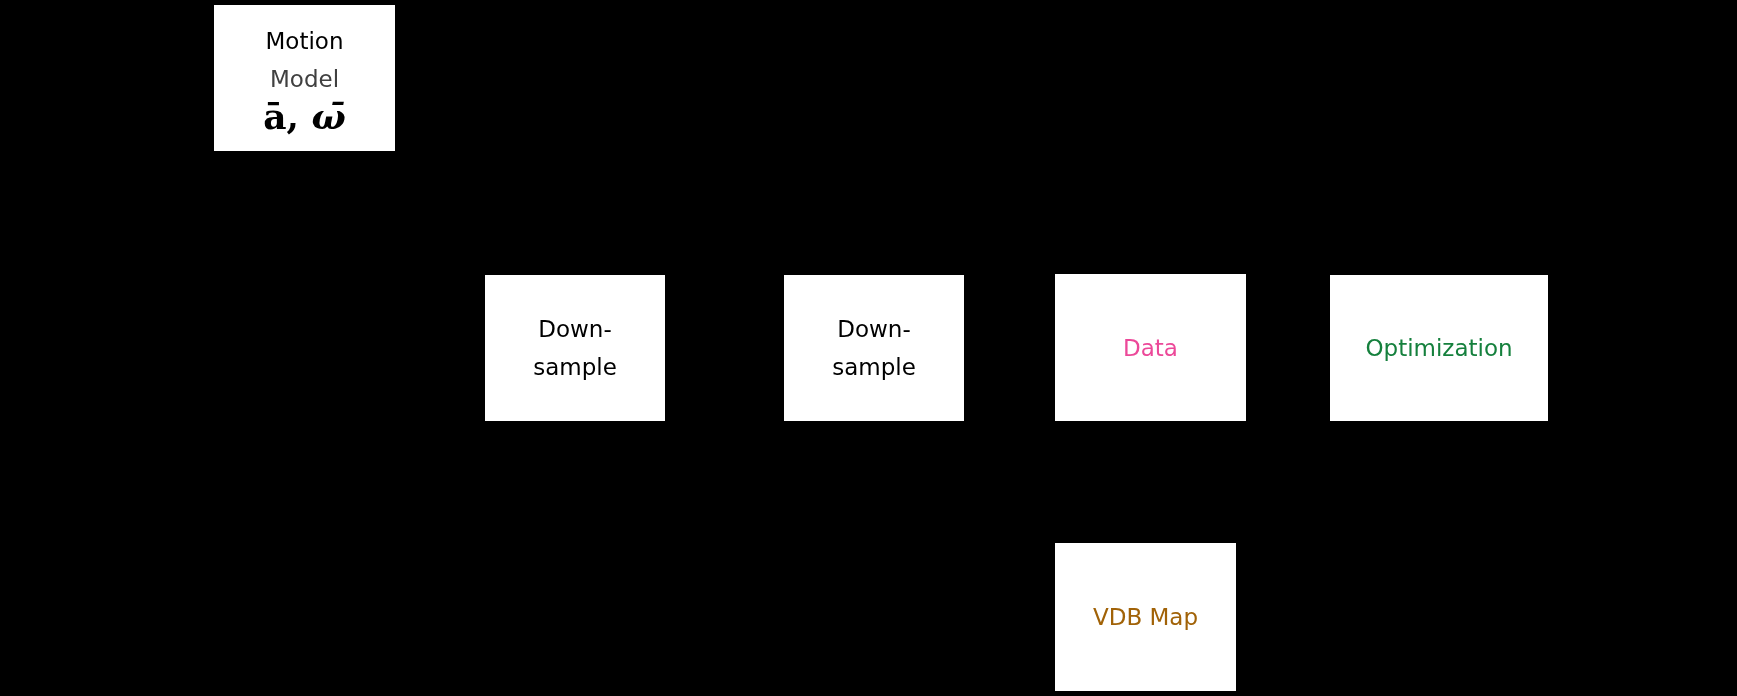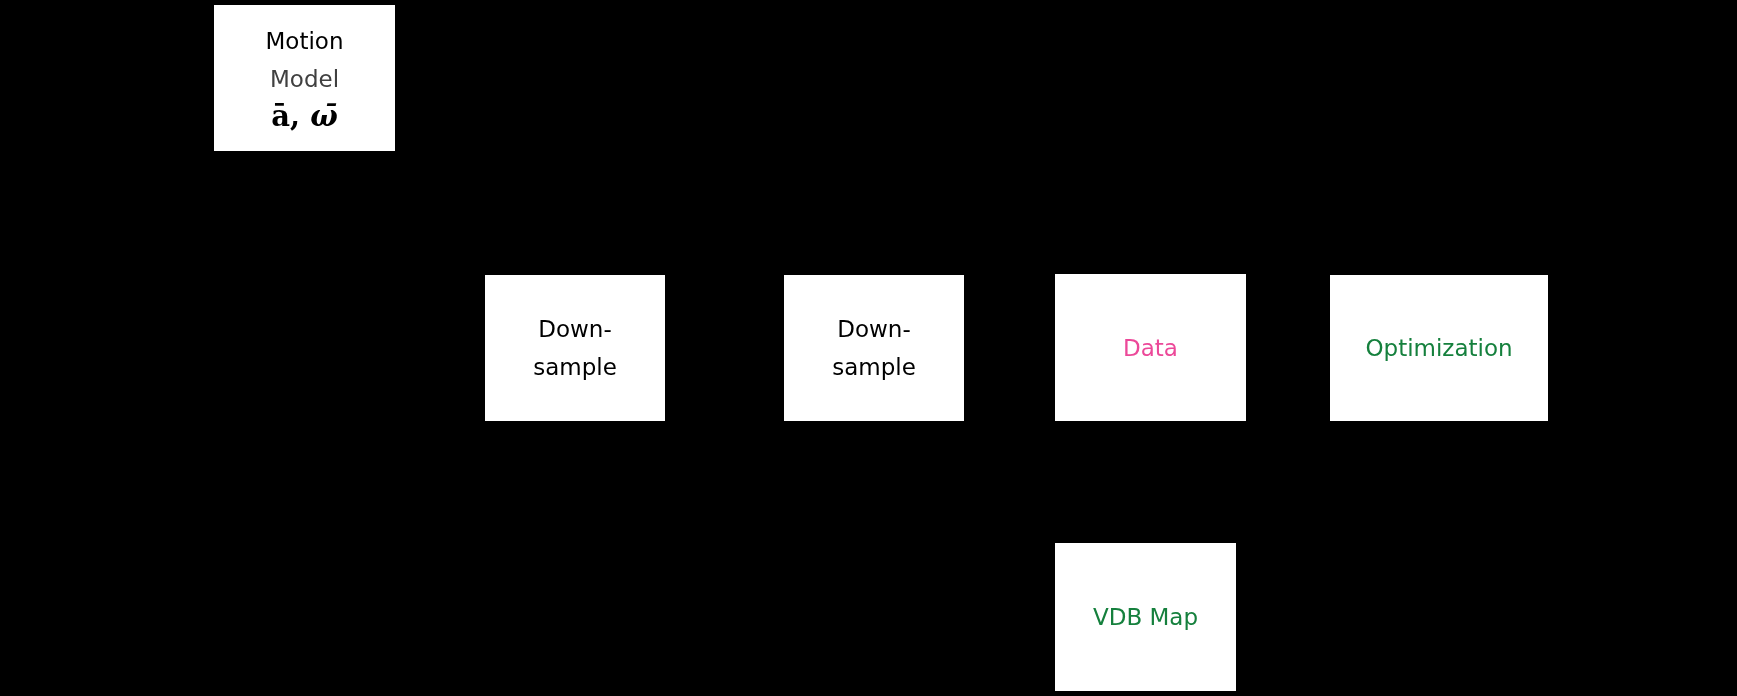--- a/index.html
+++ b/index.html
@@ -24,21 +24,21 @@
     justify-content: center;
     text-align: center;
   }
   .node-line {
     font-size: 23px;
     line-height: 38px;
     color: #000000;
     white-space: nowrap;
   }
   .math-line {
-    font-size: 29px;
+    font-size: 36px;
     line-height: 36px;
     color: #000000;
     white-space: nowrap;
   }
   .math-upright {
     font-family: "DejaVu Serif", "Liberation Serif", serif;
     font-weight: bold;
     font-style: normal;
   }
   .math-plain {
@@ -69,15 +69,15 @@
       <div class="node-line" style="color: rgb(0, 0, 0);">Down-</div>
       <div class="node-line" style="color: rgb(0, 0, 0);">sample</div>
     </div>
     <div class="node" style="left: 1053px; top: 272px; width: 195px; height: 151px; background: rgb(255, 255, 255); border-color: rgb(0, 0, 0);">
       <div class="node-line" style="color: #ec4899;">Data</div>
     </div>
     <div class="node" style="left: 1328px; top: 273px; width: 222px; height: 150px; background: rgb(255, 255, 255); border-color: rgb(0, 0, 0);">
       <div class="node-line" style="color: #15803d;">Optimization</div>
     </div>
     <div class="node" style="left: 1053px; top: 541px; width: 185px; height: 152px; background: rgb(255, 255, 255); border-color: rgb(0, 0, 0);">
-      <div class="node-line" style="color: #15803d;">VDB Map</div>
+      <div class="node-line" style="color: #a16207;">VDB Map</div>
     </div>
   </div>
 
 </body></html>

